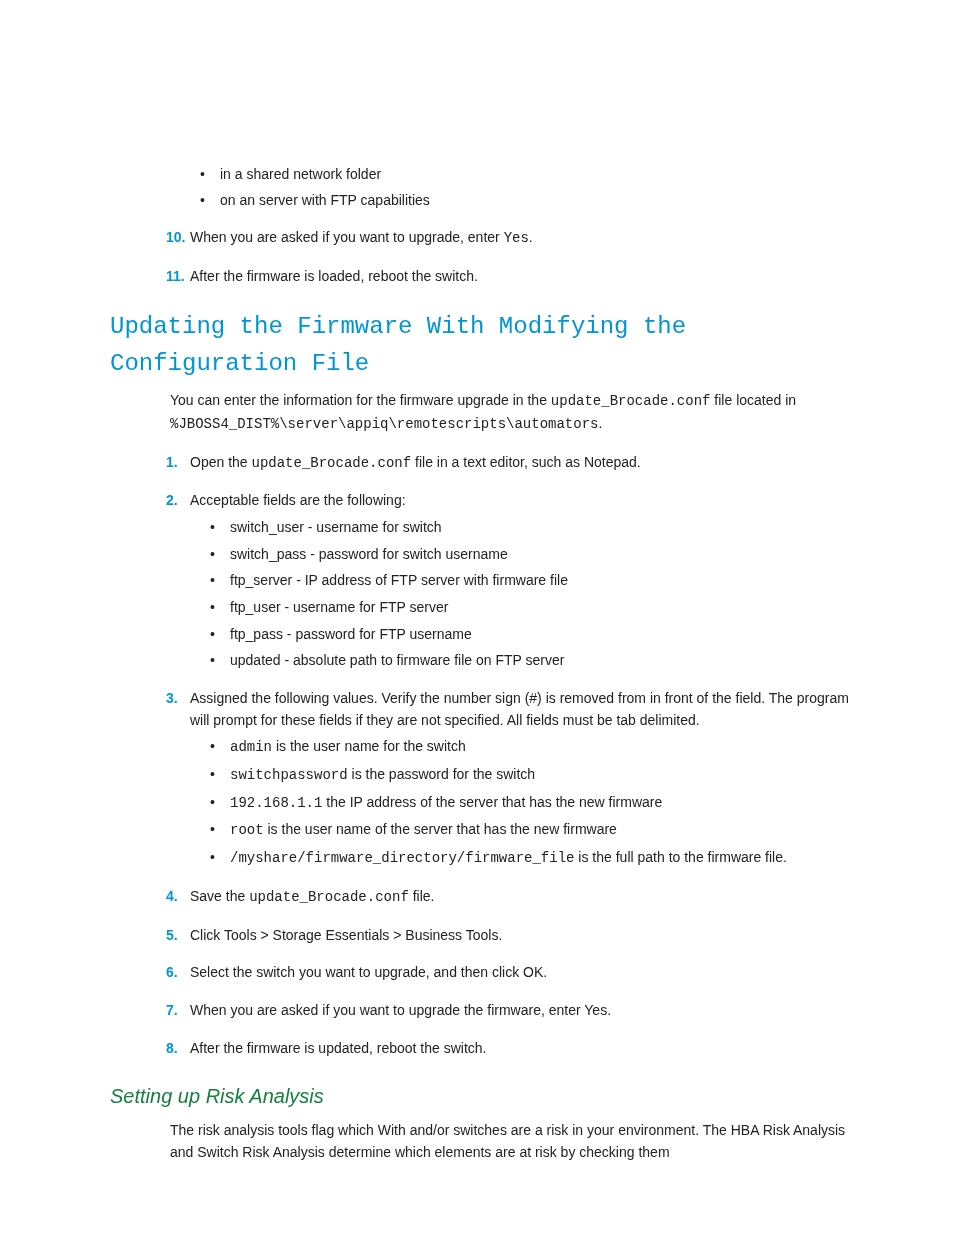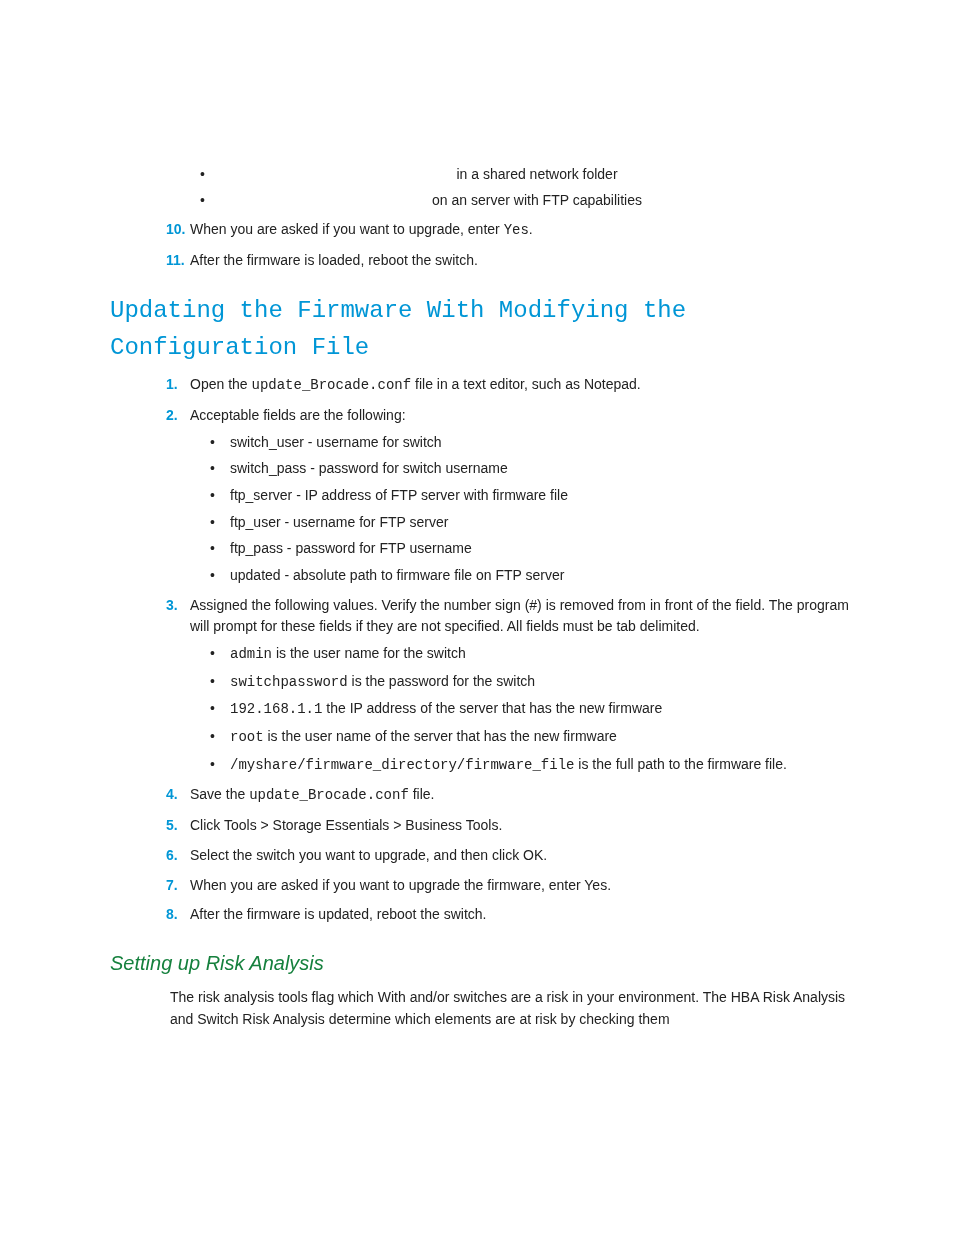--- a/index.html
+++ b/index.html
@@ -10,37 +10,36 @@
     background: #fff;
     margin: 0;
     padding: 0;
     width: 954px;
   }
   .page {
     padding: 160px 100px 60px 110px;
   }
   .intro-bullets {
     margin-left: 90px;
-    text-align: center;
   }
   .bullet {
     position: relative;
     padding-left: 20px;
     margin: 4px 0;
   }
   .bullet::before {
     content: "•";
     position: absolute;
     left: 0;
     top: 0;
   }
   .numitem {
     position: relative;
     padding-left: 24px;
-    margin: 8px 0 4px 56px;
+    margin: 16px 0 4px 56px;
   }
   .numitem .num {
     position: absolute;
     left: 0;
     top: 0;
     color: #0096d6;
     font-weight: bold;
   }
   h2.section {
     font-family: Liberation Mono, monospace;
@@ -94,20 +93,23 @@
     <span class="num">10.</span>
     <span>When you are asked if you want to upgrade, enter </span><span class="mono">Yes</span><span>.</span>
   </div>
   <div class="numitem">
     <span class="num">11.</span>
     <span>After the firmware is loaded, reboot the switch.</span>
   </div>
 
   <h2 class="section">Updating the Firmware With Modifying the Configuration File</h2>
 
+  <div class="bodytext">
+    <span>You can enter the information for the firmware upgrade in the </span><span class="mono">update_Brocade.conf</span><span> file located in </span><span class="mono">%JBOSS4_DIST%\server\appiq\remotescripts\automators</span><span>.</span>
+  </div>
 
   <div class="numitem">
     <span class="num">1.</span>
     <span>Open the </span><span class="mono">update_Brocade.conf</span><span> file in a text editor, such as Notepad.</span>
   </div>
 
   <div class="numitem">
     <span class="num">2.</span>
     <span>Acceptable fields are the following:</span>
   </div>

